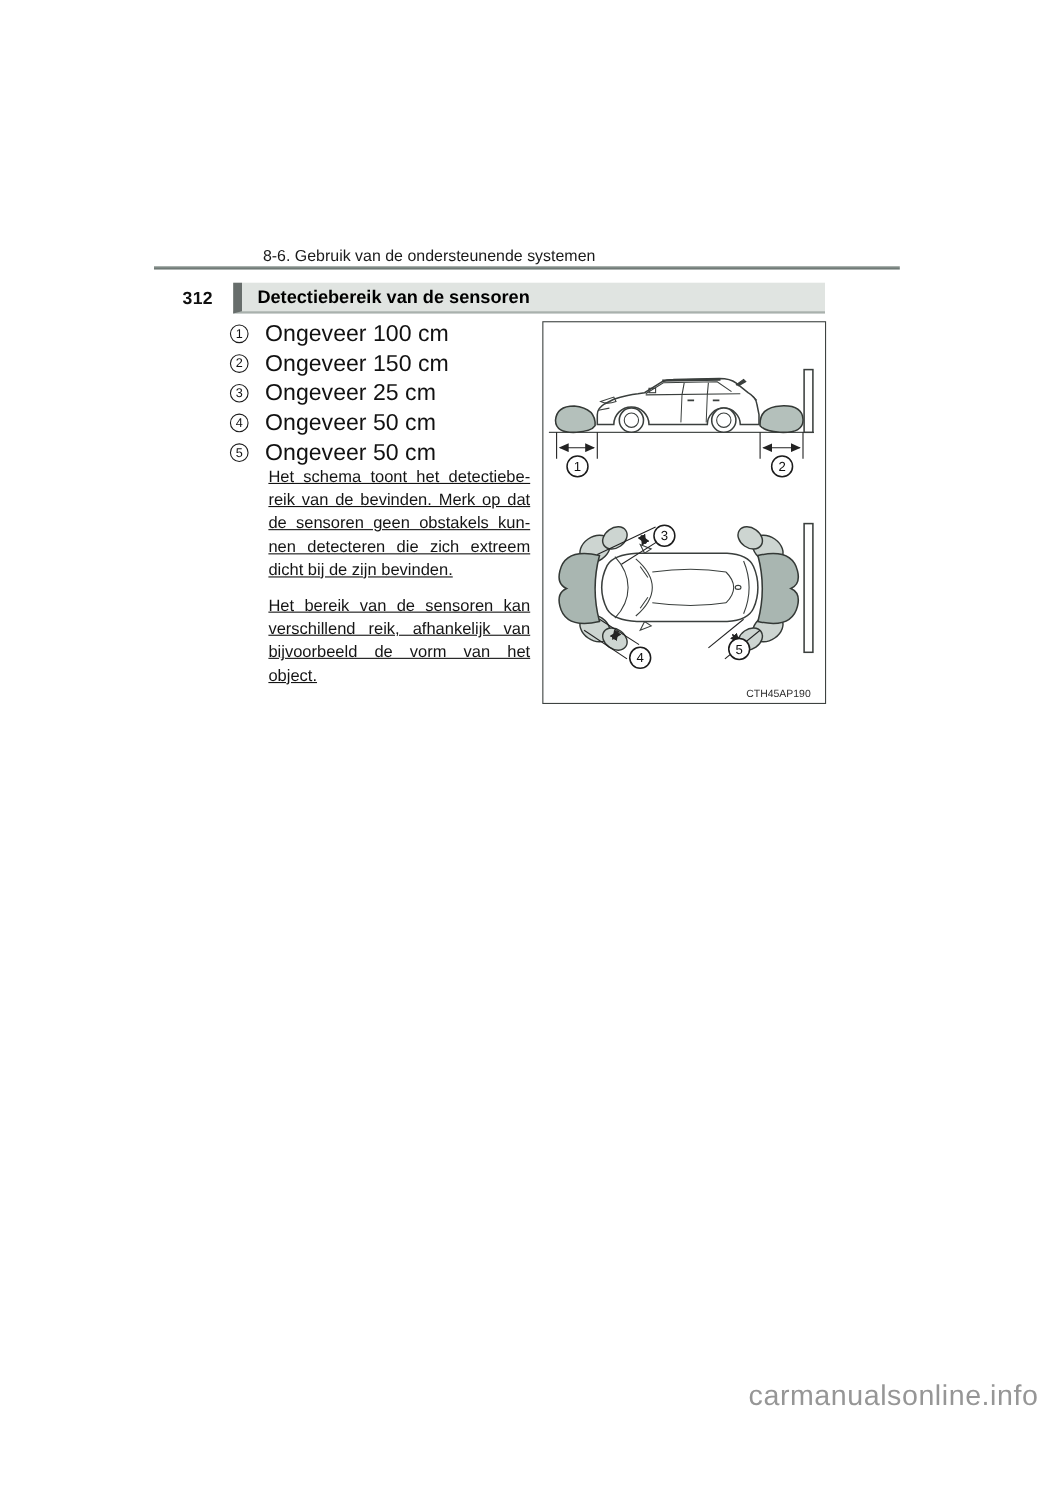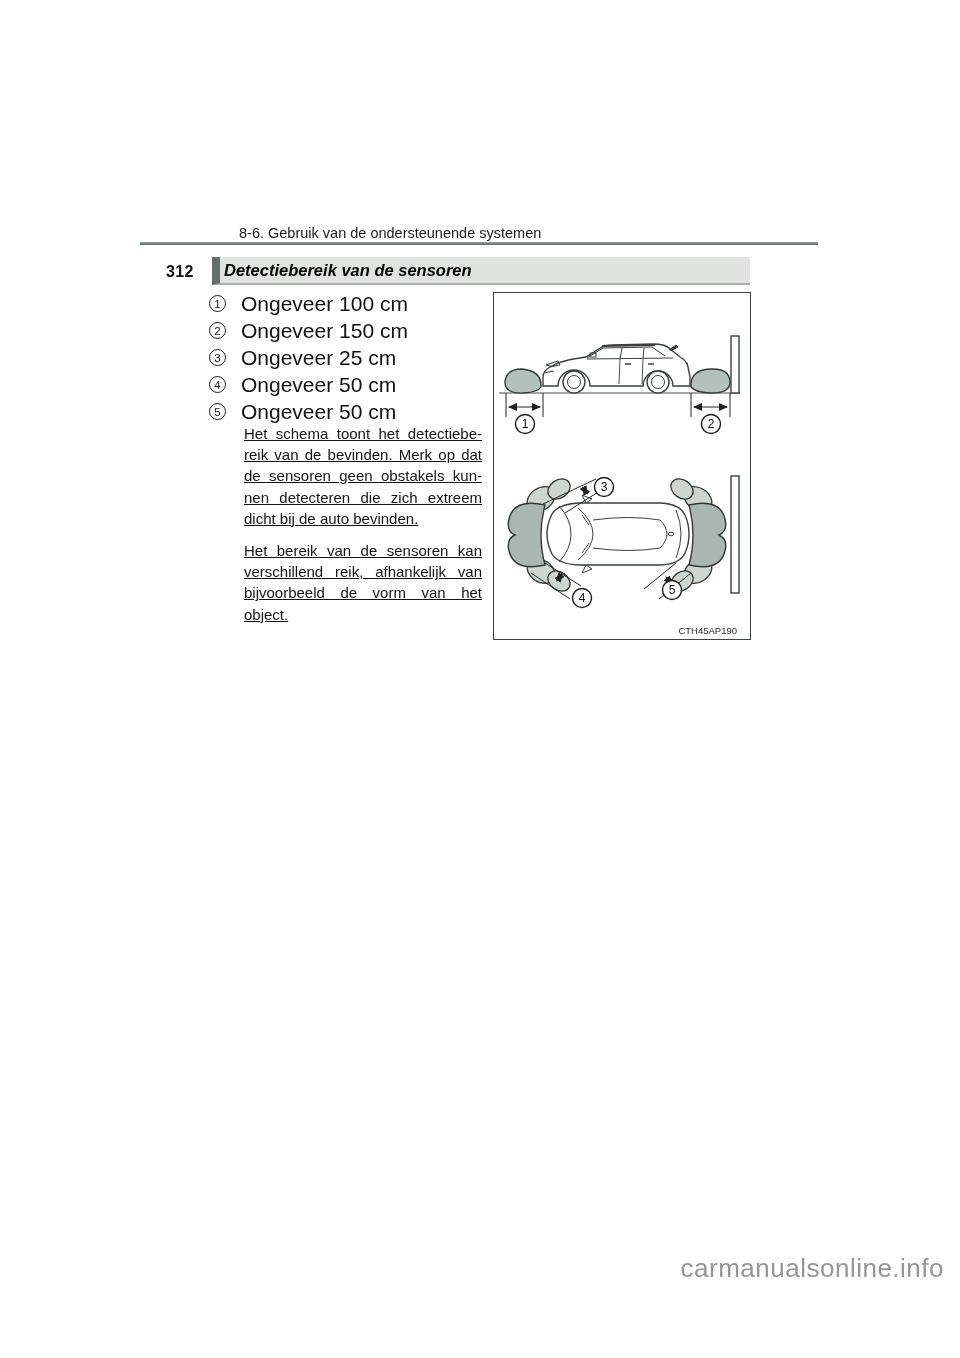--- a/index.html
+++ b/index.html
@@ -20,21 +20,21 @@
     background:linear-gradient(#98a19d,#5e6965);}
 
   
   .section-bar{
     left:212px;top:257px;width:530px;height:26px;
     background:#e0e4e1;
     border-left:8px solid #676d6b;
     border-bottom:2px solid #a9b1ad;
     display:flex;align-items:center;
   }
-  .section-title{font-size:16.5px;font-weight:bold;padding-left:4px;color:#000;font-style:italic;}
+  .section-title{font-size:16.5px;font-weight:bold;padding-left:14px;color:#000;}
 
   
   .legend{left:209px;top:290px;}
   .legend-row{display:flex;align-items:center;height:27px;}
   .legend-circle{
     width:17px;height:17px;box-sizing:border-box;
     border:1.4px solid #1c1c1c;border-radius:50%;
     font-size:11.5px;line-height:14px;
     display:flex;align-items:center;justify-content:center;
     flex:0 0 17px;color:#111;
@@ -90,21 +90,21 @@
     <span class="legend-label">Ongeveer 50 cm</span>
   </div>
 </div>
 
 <div class="abs bodytext">
   <div class="para">
       <div class="jline">Het schema toont het detectiebe-</div>
       <div class="jline">reik van de bevinden. Merk op dat</div>
       <div class="jline">de sensoren geen obstakels kun-</div>
       <div class="jline">nen detecteren die zich extreem</div>
-      <div class="jline last">dicht bij de auto bevinden.</div>
+      <div class="jline last">dicht bij de zijn bevinden.</div>
     </div>
   <div class="para">
       <div class="jline">Het bereik van de sensoren kan</div>
       <div class="jline">verschillend reik, afhankelijk van</div>
       <div class="jline">bijvoorbeeld de vorm van het</div>
       <div class="jline last">object.</div>
     </div>
 </div>
 
 <div class="abs figure-box">

